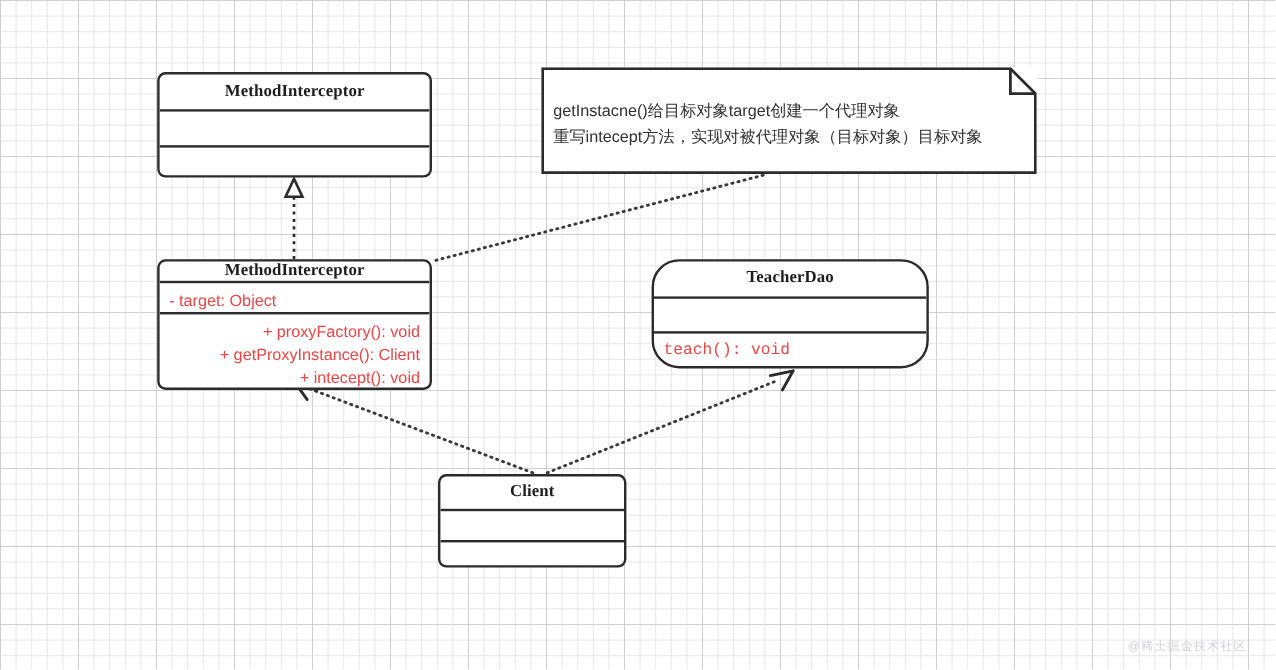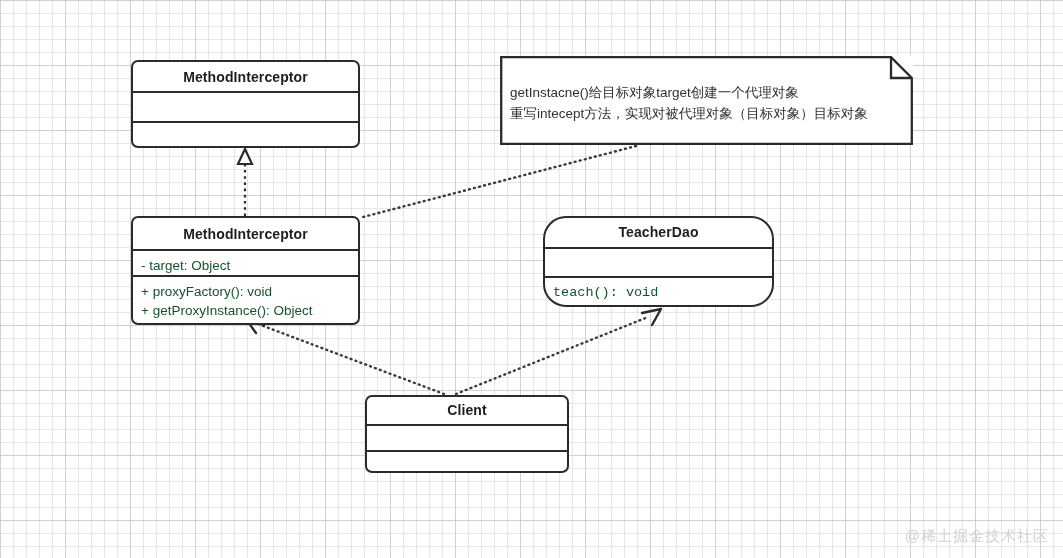--- a/index.html
+++ b/index.html
@@ -42,25 +42,26 @@
     border-top: 2px solid #2b2b2b;
   }
   .uml-title {
     display: flex;
     align-items: center;
     justify-content: center;
     font-weight: bold;
     font-size: 14px;
     color: #1d1d1d;
     letter-spacing: 0.1px;
+    font-family: Liberation Serif, serif;
   }
   .uml-members {
     padding: 5px 8px 4px 8px;
     font-size: 13.5px;
-    color: #14532d;
+    color: #ef4444;
     line-height: 19px;
   }
   .uml-member-line {
     white-space: nowrap;
   }
   .uml-empty {
     
   }
 
   
@@ -90,23 +91,23 @@
     left: 0;
     top: 0;
     width: 1063px;
     height: 558px;
     pointer-events: none;
   }
 
   
   .watermark {
     position: absolute;
-    right: 14px;
+    right: 24px;
     bottom: 12px;
-    font-size: 15px;
+    font-size: 10px;
     color: #d2d2d6;
     letter-spacing: 1px;
     user-select: none;
   }
 </style>
 </head>
 <body>
 
 <div id="canvas">
 
@@ -131,52 +132,52 @@
       <path d="M 661 309 L 642 313 M 661 309 L 652 325" stroke="#2b2b2b" stroke-width="2.4" fill="none" stroke-linecap="round"></path>
     </g>
   </svg>
 
   <div class="uml-class" style="left:131px; top:60px; width:229px; height:88px;">
     <div class="uml-row uml-title" style="height:31px;">MethodInterceptor</div>
     <div class="uml-row uml-members uml-empty" style="height:31px;"></div>
     <div class="uml-row uml-members uml-empty" style="height:26px;"></div>
   </div>
 
-  <div class="uml-note" style="left:500px; top:56px; width:413px; height:89px;">
+  <div class="uml-note" style="left:451px; top:56px; width:413px; height:89px;">
     <svg class="note-shape" viewBox="0 0 413 89" xmlns="http://www.w3.org/2000/svg">
       <path d="M 1.2 1.2 L 391 1.2 L 411.8 22 L 411.8 87.8 L 1.2 87.8 Z" fill="#ffffff" stroke="#2b2b2b" stroke-width="2.3" stroke-linejoin="miter"></path>
       <path d="M 391 1.2 L 391 22 L 411.8 22" fill="none" stroke="#2b2b2b" stroke-width="2.3" stroke-linejoin="miter"></path>
     </svg>
     <div class="note-text">
       <div>getInstacne()给目标对象target创建一个代理对象</div>
       <div>重写intecept方法，实现对被代理对象（目标对象）目标对象</div>
     </div>
   </div>
 
   <div class="uml-class" style="left:131px; top:216px; width:229px; height:109px;">
     <div class="uml-row uml-title" style="height:31px;">MethodInterceptor</div>
     <div class="uml-row uml-members" style="height:26px;">
       <div class="uml-member-line">- target: Object</div>
     </div>
-    <div class="uml-row uml-members" style="height:48px;">
+    <div class="uml-row uml-members" style="height:63px;text-align:right;">
       <div class="uml-member-line">+ proxyFactory(): void</div>
-      <div class="uml-member-line">+ getProxyInstance(): Object</div>
+      <div class="uml-member-line">+ getProxyInstance(): Client</div>
       <div class="uml-member-line">+ intecept(): void</div>
     </div>
   </div>
 
   <div class="uml-class" style="left:543px; top:216px; width:231px; height:91px;border-radius:23px;">
     <div class="uml-row uml-title" style="height:31px;">TeacherDao</div>
     <div class="uml-row uml-members uml-empty" style="height:31px;"></div>
     <div class="uml-row uml-members" style="height:29px;font-family:Liberation Mono, monospace;">
       <div class="uml-member-line">teach(): void</div>
     </div>
   </div>
 
-  <div class="uml-class" style="left:365px; top:395px; width:204px; height:78px;">
+  <div class="uml-class" style="left:365px; top:395px; width:157px; height:78px;">
     <div class="uml-row uml-title" style="height:29px;">Client</div>
     <div class="uml-row uml-members uml-empty" style="height:27px;"></div>
     <div class="uml-row uml-members uml-empty" style="height:22px;"></div>
   </div>
 
   <div class="watermark">@稀土掘金技术社区</div>
 
 </div>
 
 </body></html>

